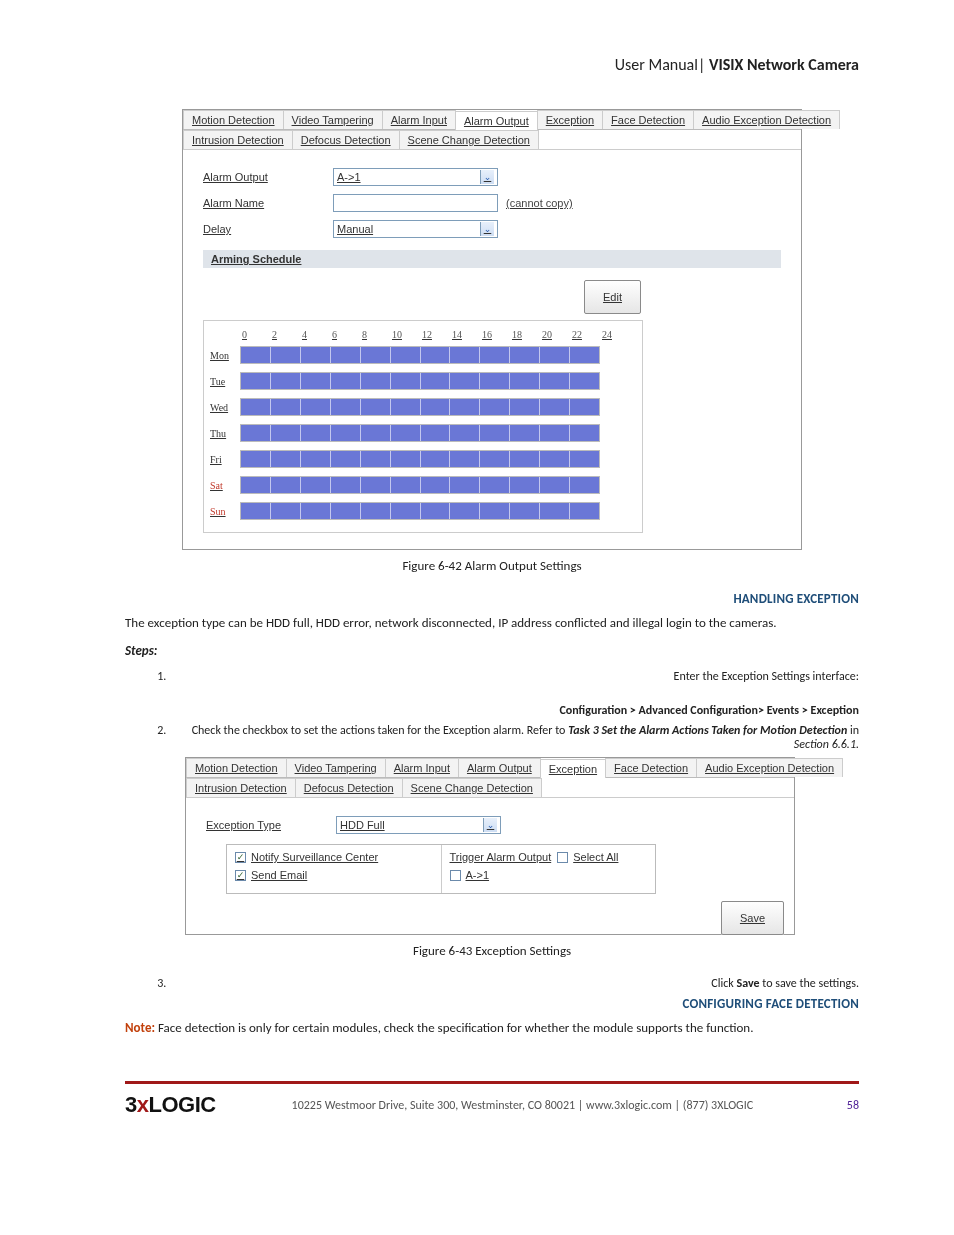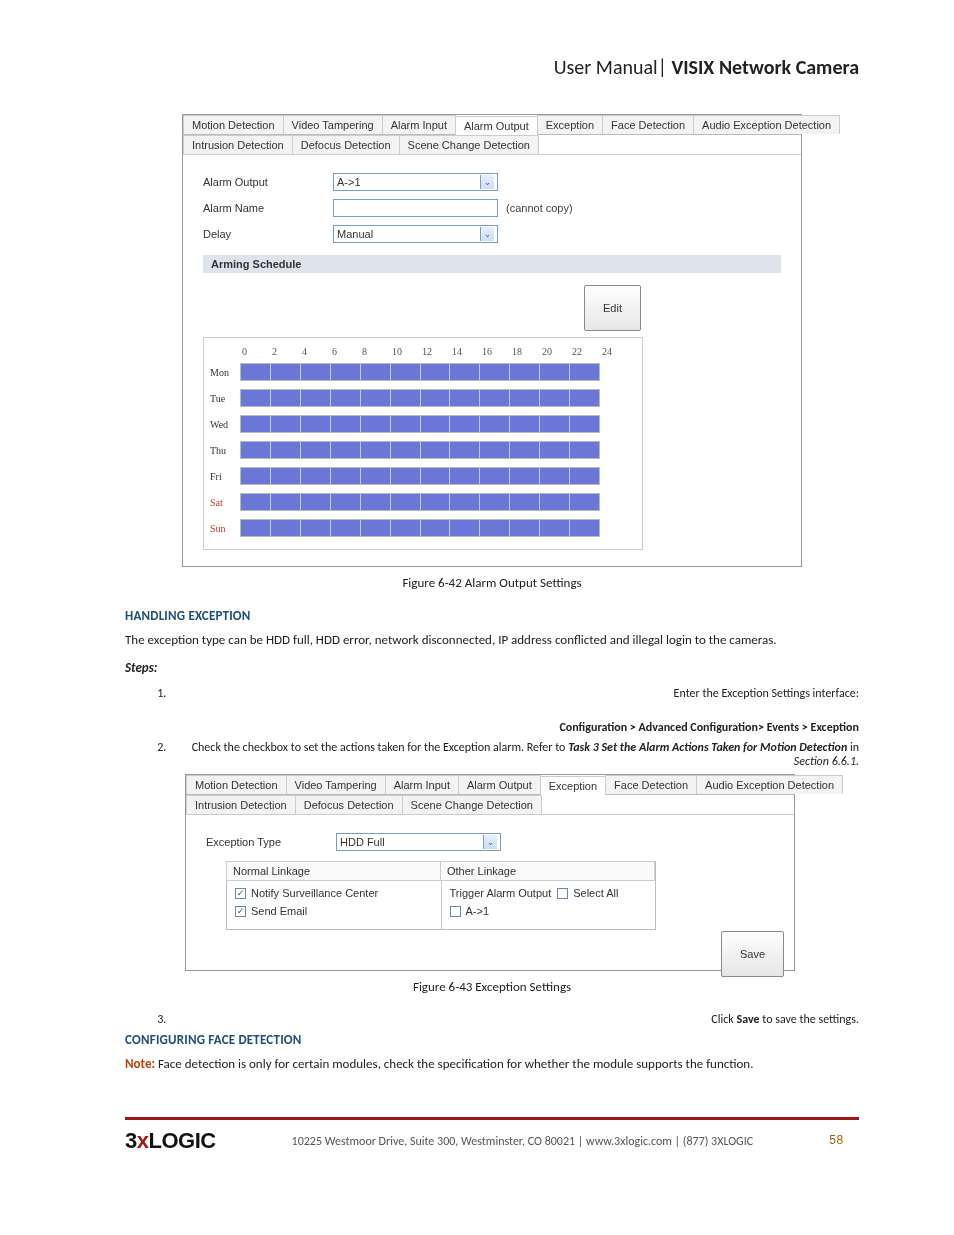--- a/index.html
+++ b/index.html
@@ -12,33 +12,34 @@
   }
   .page {
     width: 954px;
     min-height: 1235px;
     margin: 0 auto;
     position: relative;
     padding: 55px 95px 30px 125px;
   }
   .header-right {
     text-align: right;
-    font-size: 20px;
+    font-size: 16px;
     margin-bottom: 35px;
   }
   .header-right .bold { font-weight: bold; }
 
   
   .screenshot {
     border: 1px solid #999;
     background: #fff;
     margin: 0 auto;
     font-family: Tahoma, Arial, sans-serif;
     font-size: 11px;
     color: #333;
+    text-decoration: underline;
   }
   
   .tabrow {
     display: flex;
     border-bottom: 1px solid #bbb;
   }
   .tabrow .tab {
     border: 1px solid #ccc;
     border-bottom: none;
     padding: 3px 8px;
@@ -97,21 +98,21 @@
 
   .editbtn-row {
     display: flex;
     justify-content: flex-end;
     padding-right: 160px;
     margin-bottom: 6px;
   }
   .uibtn {
     border: 1px solid #8a8a8a;
     background: linear-gradient(#fefefe, #e6e6e6);
-    padding: 16px 18px;
+    padding: 10px 18px;
     font-size: 11px;
     cursor: pointer;
     border-radius: 2px;
   }
 
   
   .schedwrap { padding: 0 20px 16px 20px; }
   .sched {
     border: 1px solid #ccc;
     padding: 8px 6px 10px 6px;
@@ -170,20 +171,21 @@
     margin: 8px 0 18px 0;
   }
 
   
   .h-blue {
     color: #1f4e79;
     font-weight: bold;
     font-size: 13px;
     margin: 0 0 8px 0;
     letter-spacing: 0.2px;
+    text-align: right;
   }
   .para {
     font-size: 13px;
     line-height: 1.35;
     margin: 0 0 10px 0;
   }
   .steps-label { font-style: italic; font-weight: bold; }
   ol.steps {
     font-size: 12px;
     margin: 0 0 6px 0;
@@ -257,21 +259,21 @@
   }
   .footer .logo {
     font-family: Arial, sans-serif;
     font-weight: bold;
     font-size: 22px;
     color: #111;
     letter-spacing: -0.5px;
   }
   .footer .logo .x { color: #a01818; text-transform: lowercase; }
   .footer .addr { flex: 1; text-align: center; overflow: hidden; white-space: nowrap; }
-  .footer .pg { width: 30px; color: #a16207; font-family: Liberation Mono, monospace; }
+  .footer .pg { width: 30px; text-align: right; color: #4c1d95; }
 </style>
 </head>
 <body>
 
 <div class="page">
 
   <div class="header-right">
     <span>User Manual</span>|
     <span class="bold">VISIX Network Camera</span>
   </div>
@@ -518,24 +520,20 @@
     <div class="formarea">
       <div class="frow">
         <div class="flabel">Exception Type</div>
         <div class="finput fselect">
           <span>HDD Full</span>
           <span class="chev">⌄</span>
         </div>
       </div>
 
       <div class="linkage">
-        <div class="hdr">
-          <div>Normal Linkage</div>
-          <div>Other Linkage</div>
-        </div>
         <div class="body">
           <div class="col">
             <div class="item">
               <span class="chk">✓</span>
               <span>Notify Surveillance Center</span>
             </div>
             <div class="item">
               <span class="chk">✓</span>
               <span>Send Email</span>
             </div>

